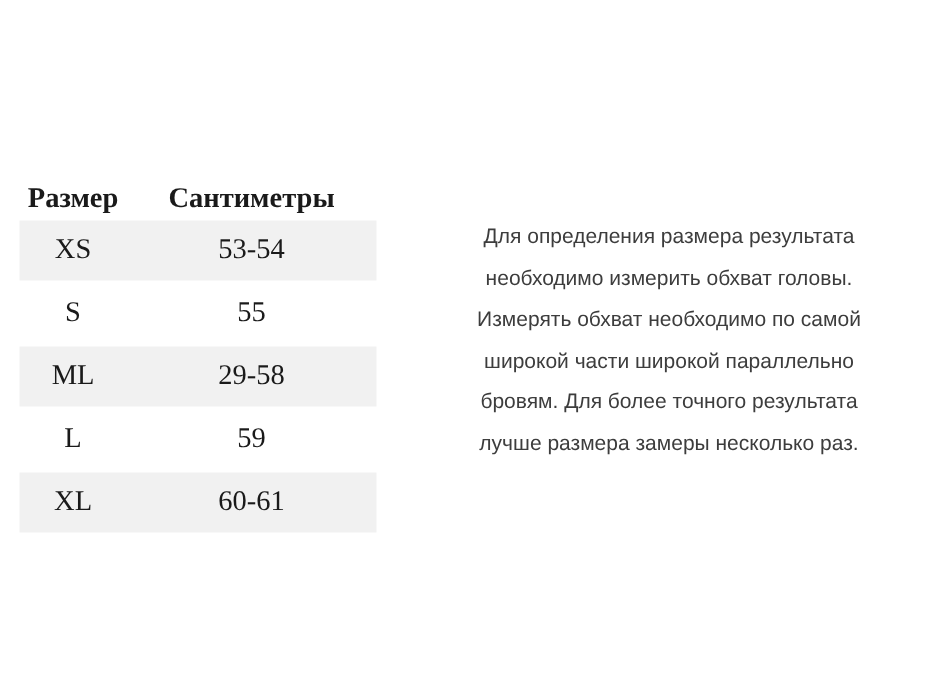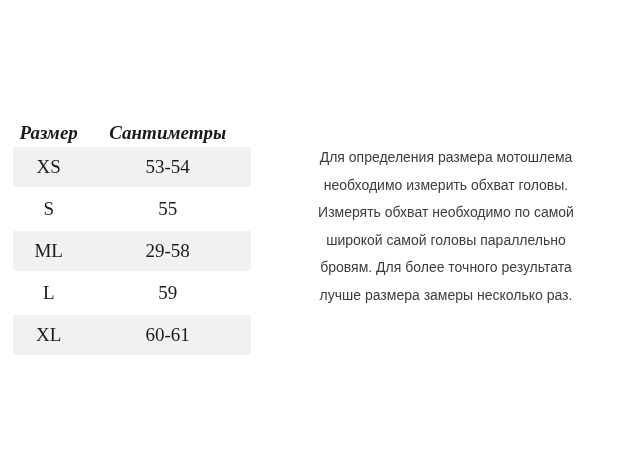--- a/index.html
+++ b/index.html
@@ -25,21 +25,20 @@
       color: #1a1a1a;
       font-family: "Liberation Serif", serif;
     }
     .size-table th {
       font-size: 19px;
       font-weight: 700;
       height: 24px;
       padding: 0;
       text-align: center;
       white-space: nowrap;
-      font-style: italic;
     }
     .size-table td {
       font-size: 19px;
       font-weight: 400;
       height: 40px;
       padding: 0;
       text-align: center;
       white-space: nowrap;
     }
     .size-table col.col-size { width: 30%; }
@@ -96,19 +95,19 @@
       <td>59</td>
     </tr>
     <tr>
       <td>XL</td>
       <td>60-61</td>
     </tr>
   </tbody>
 </table>
 
 <div class="description">
-  <div class="line">Для определения размера мотошлема</div>
+  <div class="line">Для определения размера результата</div>
   <div class="line">необходимо измерить обхват головы.</div>
   <div class="line">Измерять обхват необходимо по самой</div>
-  <div class="line">широкой самой головы параллельно</div>
+  <div class="line">широкой части широкой параллельно</div>
   <div class="line">бровям. Для более точного результата</div>
   <div class="line">лучше размера замеры несколько раз.</div>
 </div>
 
 </body></html>

